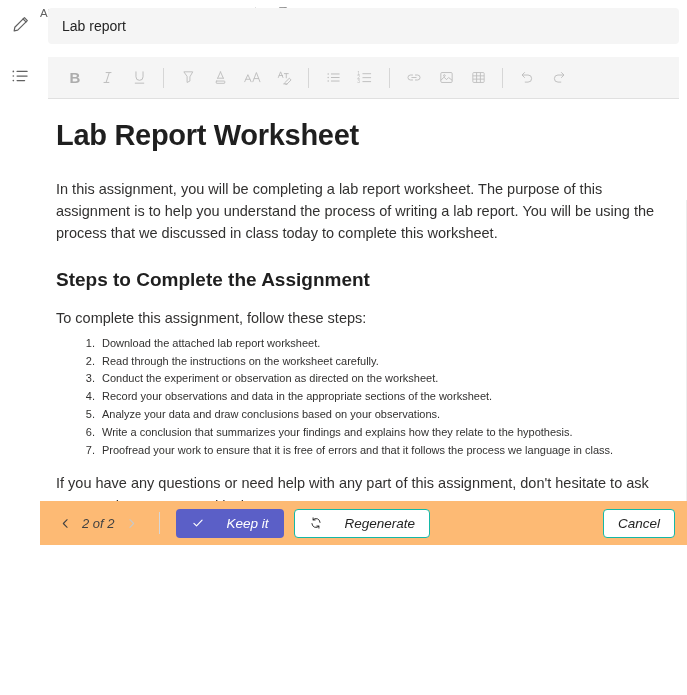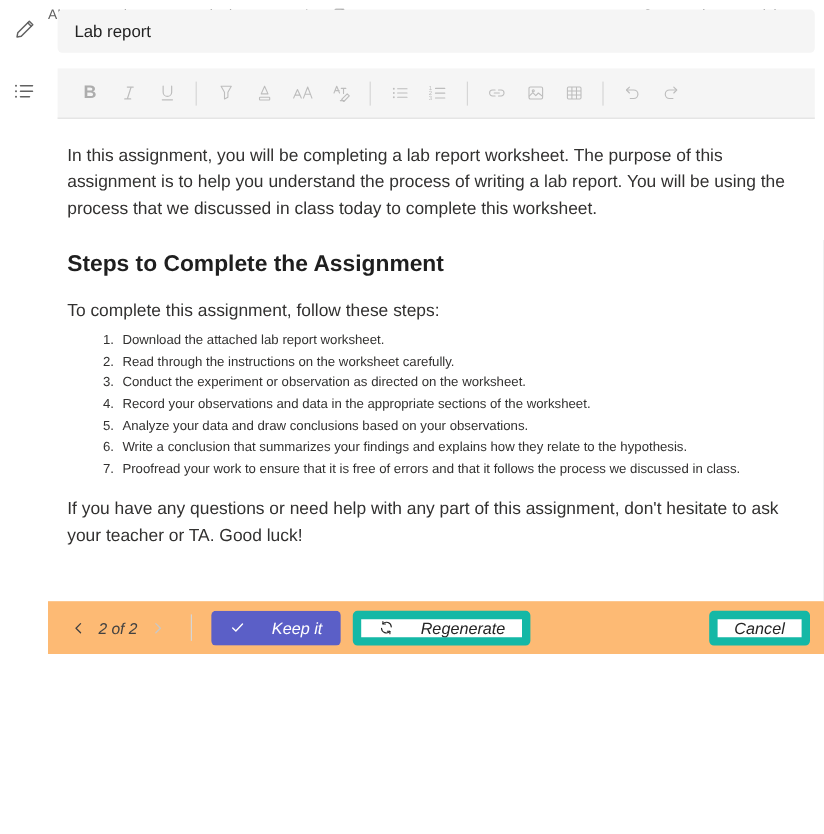--- a/index.html
+++ b/index.html
@@ -182,21 +182,21 @@
     border: 1px solid transparent;
     font-family: "Liberation Sans", sans-serif;
   }
   .btn-primary {
     background: #5b5fc7;
     color: #ffffff;
   }
   .btn-secondary {
     background: #ffffff;
     color: #242424;
-    border: 7px solid #14b8a6;
+    border: 1px solid #14b8a6;
   }
   .btn svg { display: block; }
   .spacer { flex: 1; }
 
   
   .footer {
     height: 26px;
     display: flex;
     align-items: center;
     padding: 0 12px 0 40px;
@@ -365,35 +365,36 @@
           <path d="M15.5 5L19 8.5 15.5 12"></path>
         </svg>
       </div>
 
     </div>
   </div>
 
   <div class="doc">
     <div class="doc-inner">
 
+      <h1 class="doc-title">Lab Report Worksheet</h1>
 
       <p class="doc-p spaced">In this assignment, you will be completing a lab report worksheet. The purpose of this assignment is to help you understand the process of writing a lab report. You will be using the process that we discussed in class today to complete this worksheet.</p>
 
       <h2 class="doc-sub">Steps to Complete the Assignment</h2>
 
       <p class="doc-p">To complete this assignment, follow these steps:</p>
 
       <ol class="doc-list">
         <li>Download the attached lab report worksheet.</li>
         <li>Read through the instructions on the worksheet carefully.</li>
         <li>Conduct the experiment or observation as directed on the worksheet.</li>
         <li>Record your observations and data in the appropriate sections of the worksheet.</li>
         <li>Analyze your data and draw conclusions based on your observations.</li>
         <li>Write a conclusion that summarizes your findings and explains how they relate to the hypothesis.</li>
-        <li>Proofread your work to ensure that it is free of errors and that it follows the process we discussed in class.</li>
+        <li>Proofread your work to ensure that it is free of errors and that it follows the process we language in class.</li>
       </ol>
 
       <p class="doc-p">If you have any questions or need help with any part of this assignment, don't hesitate to ask your teacher or TA. Good luck!</p>
 
     </div>
     <div class="scroll-edge"></div>
   </div>
 
   <div class="actionbar">
 

